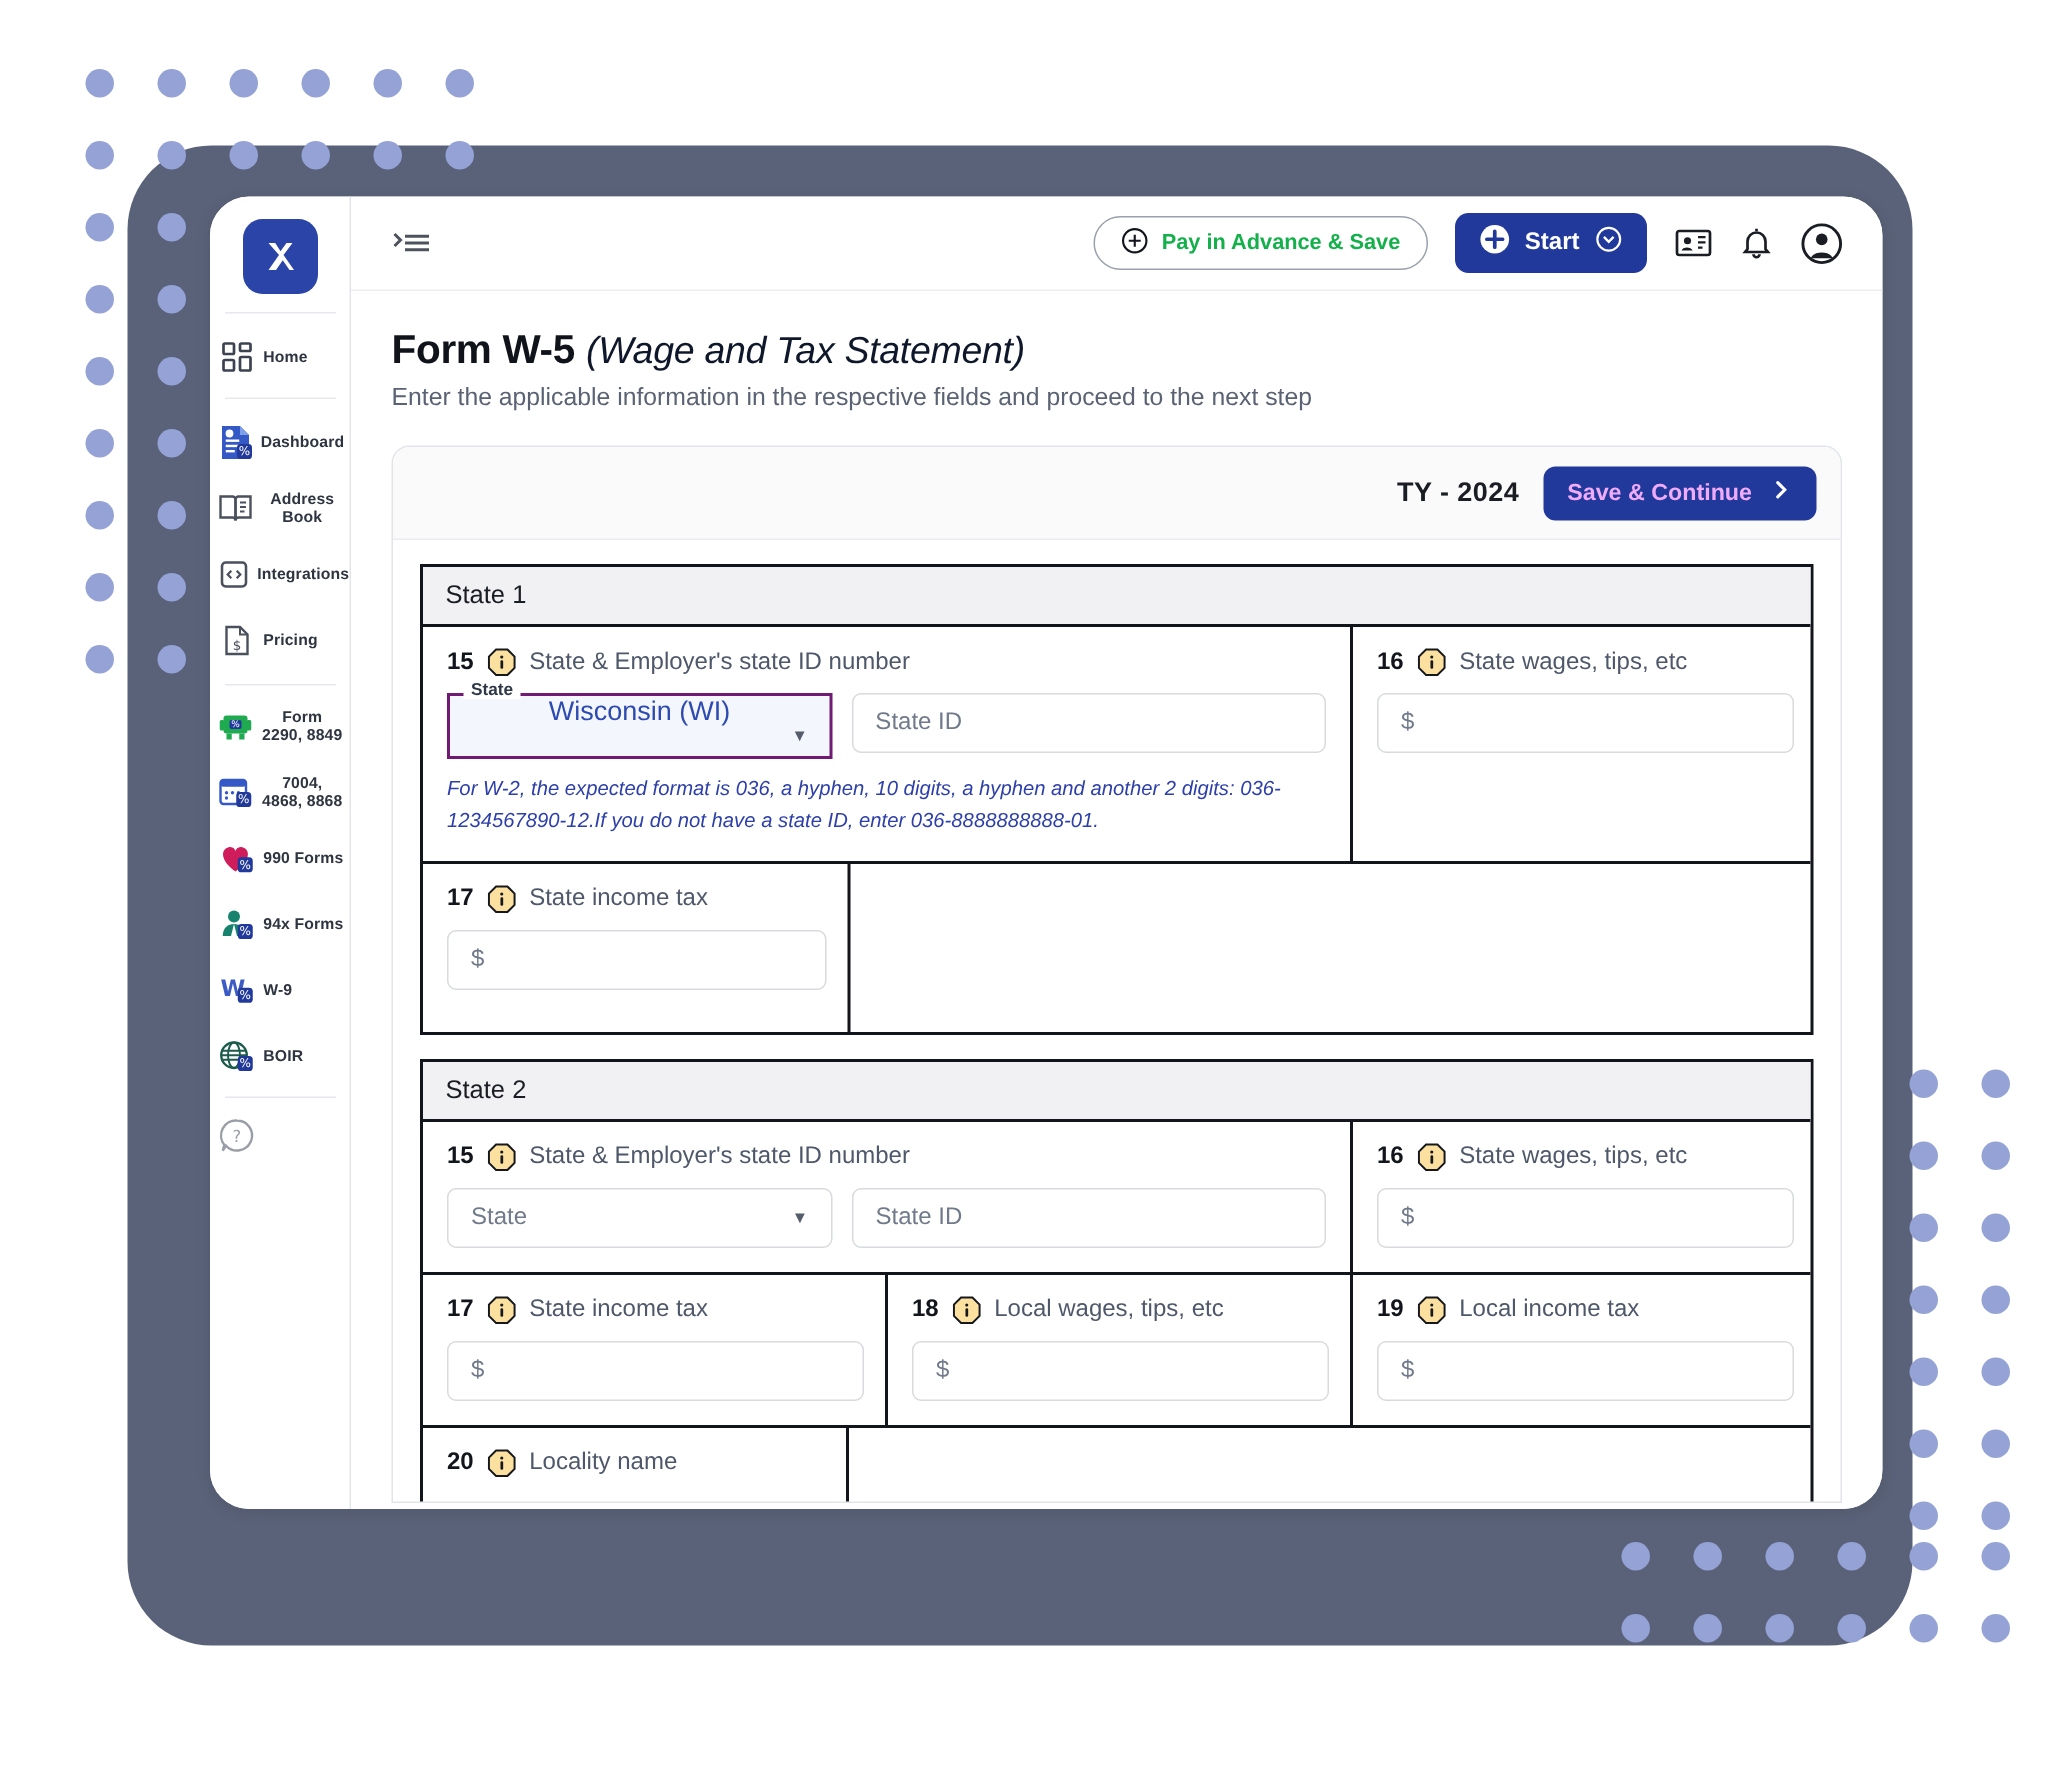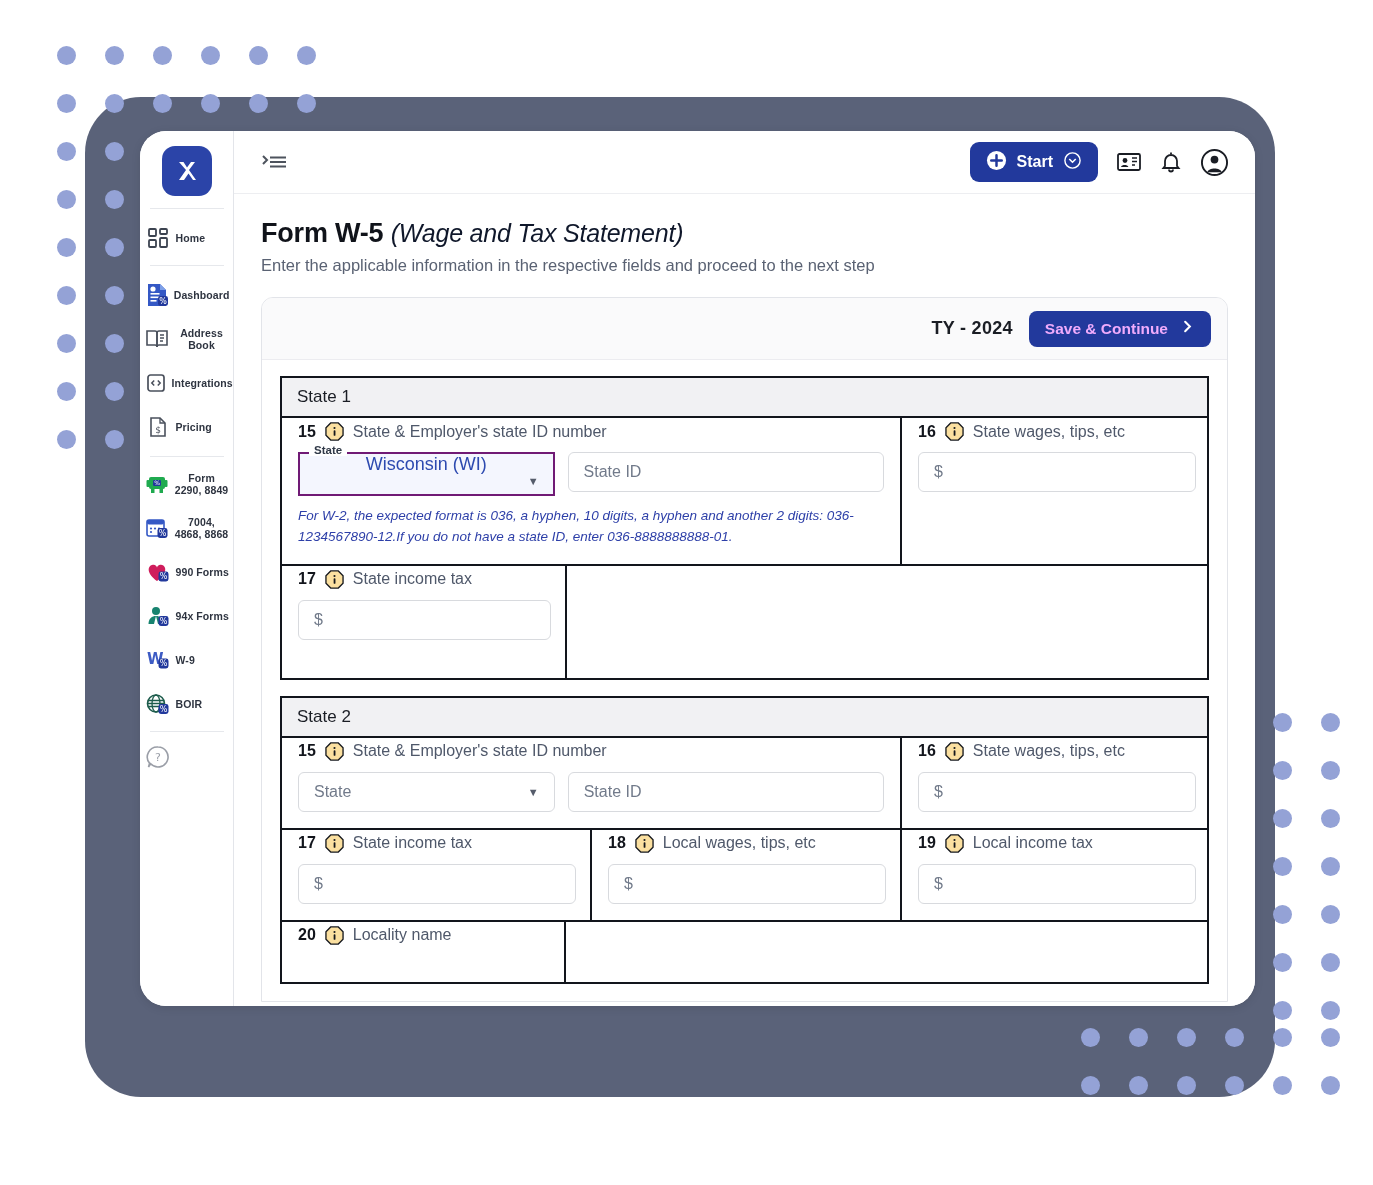--- a/index.html
+++ b/index.html
@@ -146,21 +146,21 @@
     border: 2px solid #12151c;
     margin-bottom: 16px;
   }
   .state-head {
     background: #f1f1f3;
     border-bottom: 2px solid #12151c;
     padding: 9px 15px;
     font-size: 17px; color: #1a1d24;
   }
   .row { display: flex; }
-  .cell { padding: 4px 16px 16px; }
+  .cell { padding: 14px 16px 16px; }
   .bdr-r { border-right: 2px solid #12151c; }
   .bdr-b { border-bottom: 2px solid #12151c; }
 
   .field-head { display: flex; align-items: center; gap: 9px; margin-bottom: 11px; }
   .fnum { font-size: 16px; font-weight: 700; color: #12151c; }
   .flab { font-size: 16px; color: #4f586a; }
 
   .info-ico {
     width: 19px; height: 19px; display: inline-block; flex: 0 0 auto;
   }
@@ -432,20 +432,29 @@
   </div>
 
   <div class="topbar">
     <div class="menu-toggle">
       <svg width="26" height="20" viewBox="0 0 26 20" fill="none" stroke="#4d535d" stroke-width="2">
         <path d="M1 4 L5 8 L1 12" stroke-width="2"></path>
         <path d="M8 5.5 h16 M8 10 h16 M8 14.5 h16"></path>
       </svg>
     </div>
     <div class="topbar-right">
+      <button class="btn-pay">
+        <span>
+          <svg width="19" height="19" viewBox="0 0 20 20" fill="none" stroke="#12151c" stroke-width="1.5">
+            <circle cx="10" cy="10" r="8.2"></circle>
+              <path d="M10 5.8 v8.4 M5.8 10 h8.4"></path>
+          </svg>
+        </span>
+        <span>Pay in Advance &amp; Save</span>
+      </button>
 
       <button class="btn-start">
         <span>
           <svg width="21" height="21" viewBox="0 0 22 22">
             <circle cx="11" cy="11" r="10" fill="#ffffff"></circle>
             <path d="M11 5.5 v11 M5.5 11 h11" stroke="#22399c" stroke-width="2.6" stroke-linecap="round"></path>
           </svg>
         </span>
         <span>Start</span>
         <span>

